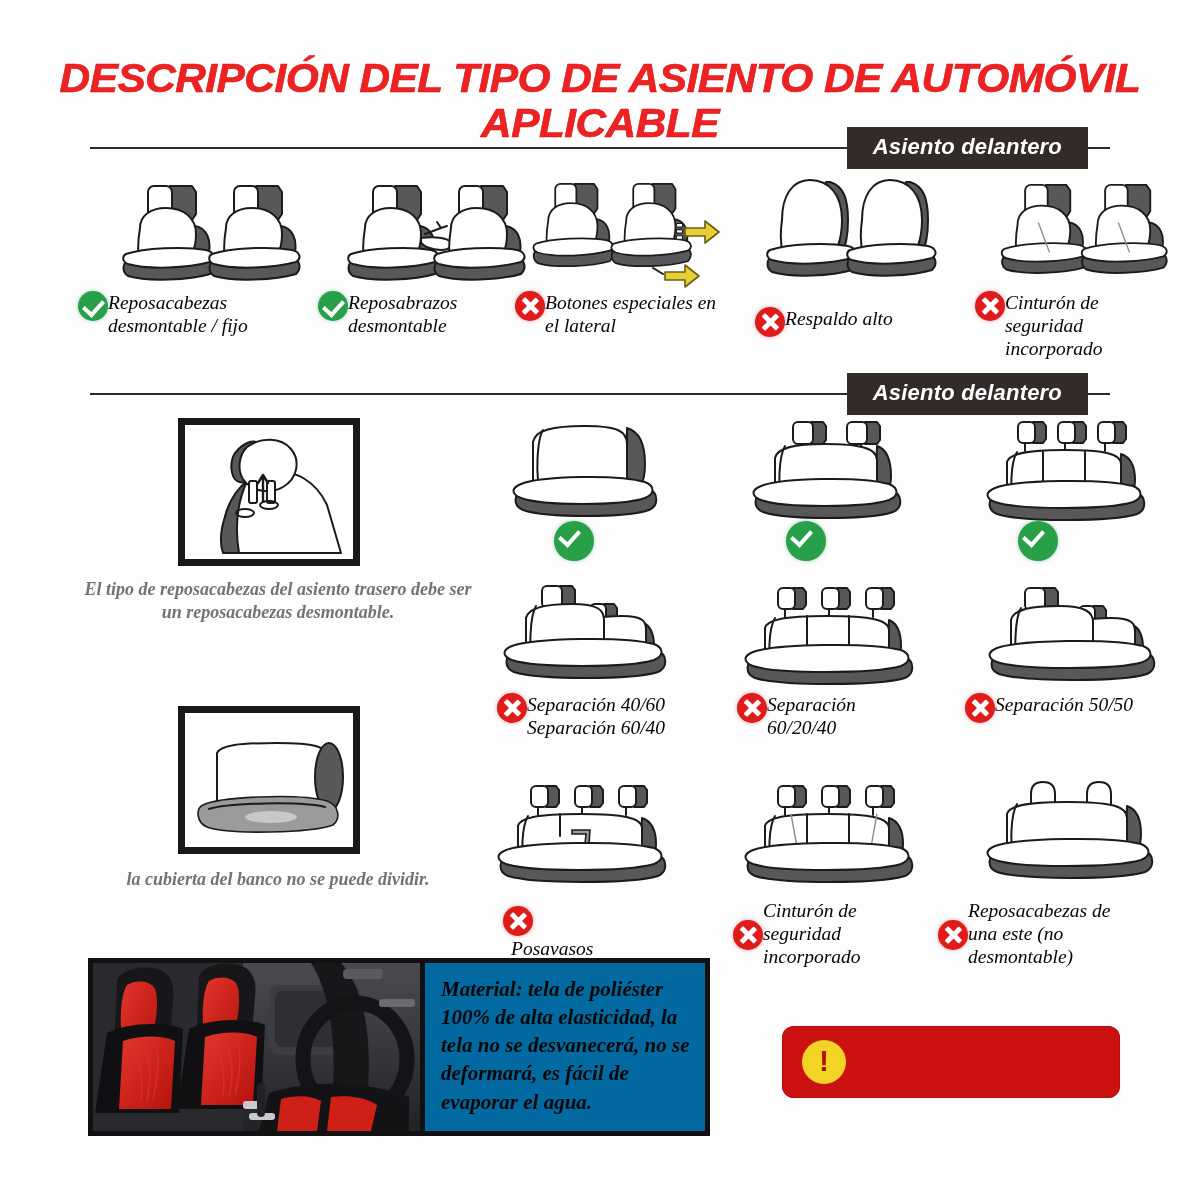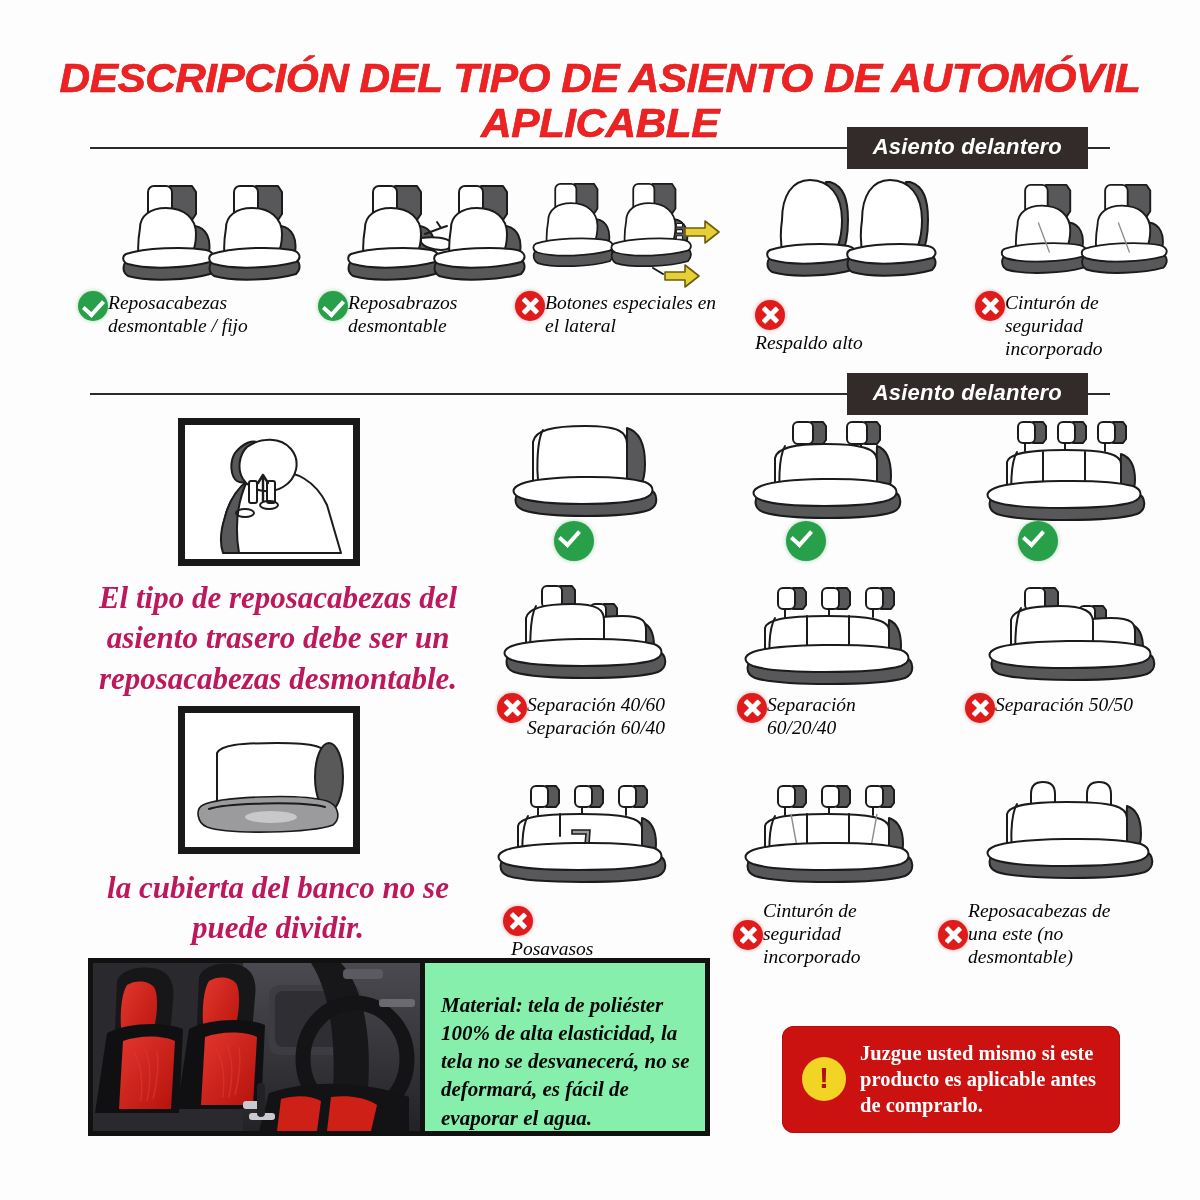--- a/index.html
+++ b/index.html
@@ -114,41 +114,41 @@
   .framebox {
     position: absolute;
     border: 7px solid #191919;
     background: #ffffff;
   }
   .leftcap {
     position: absolute;
     text-align: center;
     font-weight: bold;
     font-style: italic;
-    font-size: 31px;
+    font-size: 18px;
     line-height: 1.3;
-    color: #be185d;
+    color: #737373;
   }
 
   
   .photo {
     position: absolute;
     border: 5px solid #111111;
     overflow: hidden;
     background: #1b1b1f;
   }
   .material {
     position: absolute;
     border: 5px solid #111111;
-    background: #86efac;
+    background: #0369a1;
     font-weight: bold;
     font-style: italic;
     font-size: 21px;
     line-height: 1.34;
-    padding: 28px 14px 10px 16px;
+    padding: 12px 14px 10px 16px;
     color: #070707;
   }
 
   
   .warn {
     position: absolute;
     background: #cc1111;
     border-radius: 12px;
     display: flex;
     align-items: center;
@@ -321,21 +321,21 @@
     <span class="txt">Reposacabezas desmontable / fijo</span>
   </div>
   <div class="cap" style="left:515px; top:290px; position:absolute; width:205px;">
     <span class="mark no"></span>
     <span class="txt">Botones especiales en el lateral</span>
   </div>
   <div class="cap" style="left:318px; top:290px; position:absolute; width:175px;">
     <span class="mark ok"></span>
     <span class="txt">Reposabrazos desmontable</span>
   </div>
-  <div class="cap" style="left:755px; top:299px; position:absolute; width:165px;flex-direction:column;">
+  <div class="cap" style="left:755px; top:306px; position:absolute; width:165px;">
     <span class="mark no"></span>
     <span class="txt">Respaldo alto</span>
   </div>
   <div class="cap" style="left:975px; top:290px; position:absolute; width:165px;">
     <span class="mark no"></span>
     <span class="txt">Cinturón de seguridad incorporado</span>
   </div>
 
   <div class="section-head" style="left:90px; top:372px; width:1020px;">
     <div class="rule"></div>
@@ -587,16 +587,15 @@
       <rect x="150" y="138" width="22" height="8" rx="3" fill="#c9c9cf"></rect>
       <rect x="156" y="150" width="26" height="7" rx="3" fill="#c9c9cf"></rect>
       <rect x="164" y="120" width="8" height="34" rx="4" fill="#222226"></rect>
     </svg>
   </div>
 
   <div class="material" style="left:420px; top:958px; width:290px; height:178px;">Material: tela de poliéster 100% de alta elasticidad, la tela no se desvanecerá, no se deformará, es fácil de evaporar el agua.</div>
 
   <div class="warn" style="left:782px; top:1026px; width:338px;">
     <span class="bang"></span>
-    <span class="wtxt">Juzgue usted mismo si este producto es aplicable antes de comprarlo.</span>
   </div>
 
 </div>
 
 </body></html>

